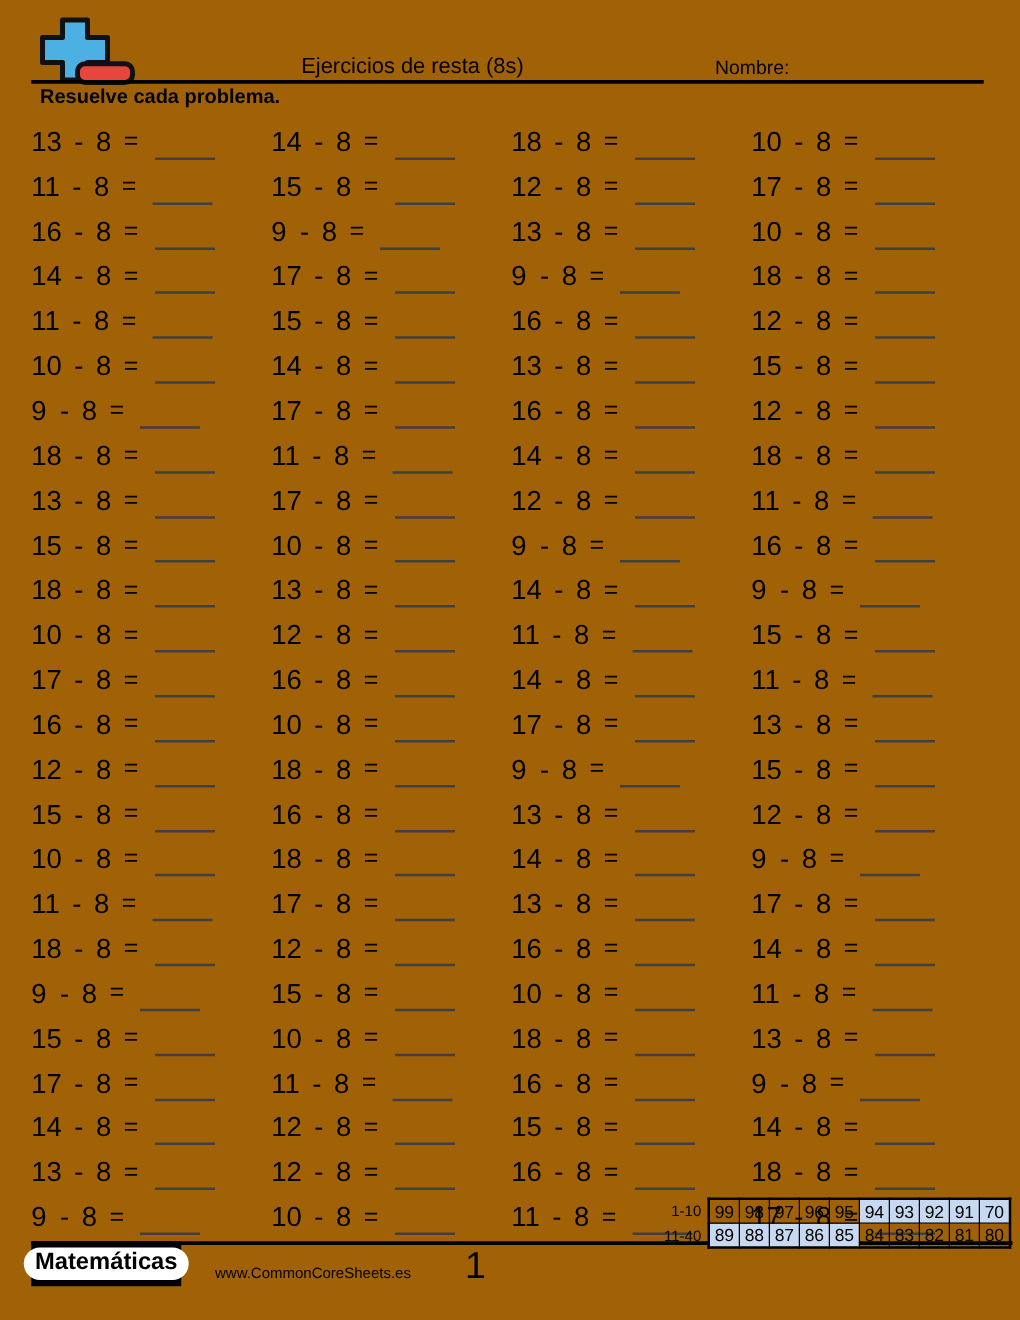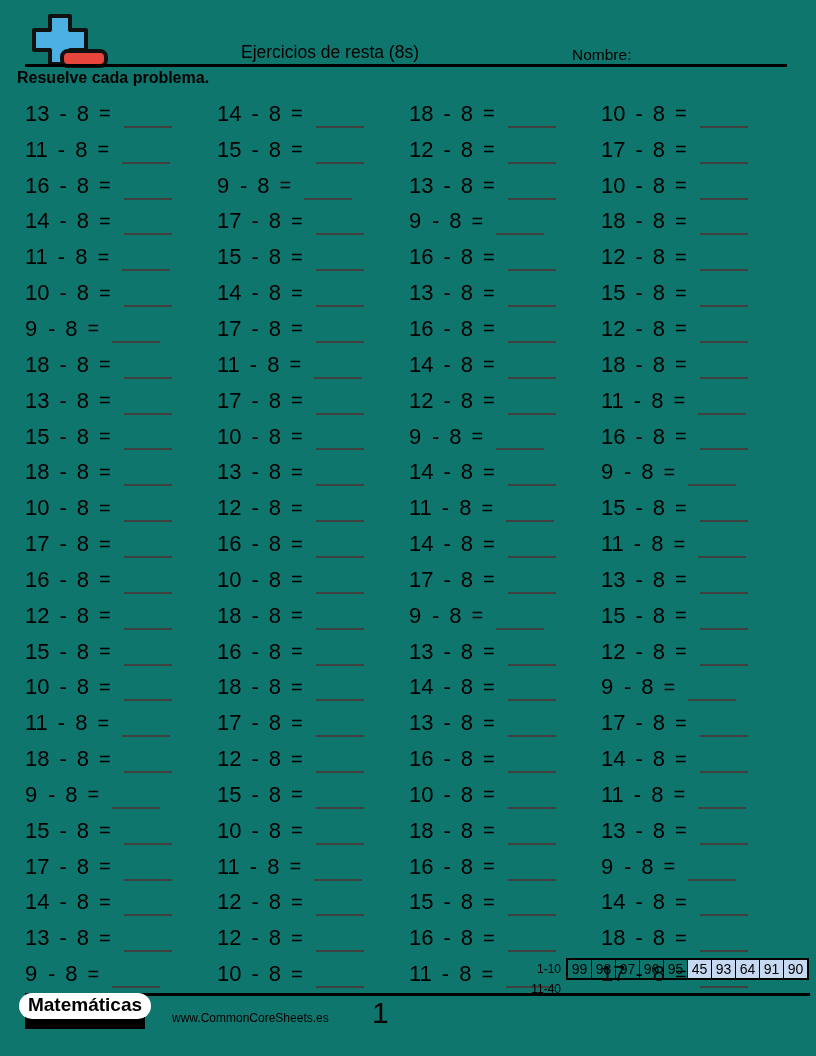--- a/index.html
+++ b/index.html
@@ -1,40 +1,40 @@
 <!DOCTYPE html>
 <html style="--hl: #c6d9f0;"><head>
 <meta charset="utf-8">
 <style>
   html,body{margin:0;padding:0;background:#fff;}
   .page{
-    position:relative;width:816px;height:1056px;background:#0f766e;overflow:hidden;
+    position:relative;width:816px;height:1056px;background:#a16207;overflow:hidden;
     font-family:"Liberation Sans", sans-serif;color:#000;
   }
   
   .logo{position:absolute;left:28px;top:13px;width:82px;height:56px;}
   .page-title{position:absolute;left:140px;top:42px;width:380px;text-align:center;
     font-size:17.5px;}
   .name-label{position:absolute;left:572px;top:46px;font-size:15.5px;}
   .header-rule{position:absolute;left:25px;top:64px;width:762px;height:3px;background:#000;}
   .name-blank{position:absolute;left:616px;top:44px;width:171px;height:21px;}
-  .instruction{position:absolute;left:17px;top:69px;font-size:16px;font-weight:bold;}
+  .instruction{position:absolute;left:32px;top:69px;font-size:16px;font-weight:bold;}
   
   .problems-grid{position:absolute;left:25px;top:96px;display:flex;}
   .col{width:192px;}
   .problem{height:35.85px;display:flex;align-items:center;font-size:22px;}
   .problem .minuend{min-width:13px;}
   .problem .op{margin:0 10px;}
   .problem .eq{margin-left:10px;font-size:20px;}
   .problem .blank{display:inline-block;width:48px;height:1px;
     border-bottom:2px solid #404040;align-self:flex-end;margin-bottom:4px;margin-left:13px;}
   
   .footer-rule{position:absolute;left:25px;top:993px;width:785px;height:2.5px;background:#000;}
   .badge-box{position:absolute;left:25px;top:993px;width:120px;height:36px;background:#000;
-    display:flex;align-items:flex-start;justify-content:center;}
+    display:flex;align-items:center;justify-content:center;}
   .badge-pill{background:#fff;border-radius:15px;padding:2px 9px 3px 9px;
     font-weight:bold;font-size:19px;line-height:1.1;white-space:nowrap;}
   .website{position:absolute;left:172px;top:1011px;font-size:12px;}
   .page-number{position:absolute;left:372px;top:996px;font-size:30px;}
   
   .score-area{position:absolute;left:527px;top:958px;display:flex;align-items:flex-start;}
   .score-labels{width:34px;text-align:right;padding-right:5px;padding-top:1px;}
   .score-label{height:20px;line-height:20px;font-size:12px;}
   table.score{border-collapse:collapse;border:2px solid #000;}
   table.score td{width:23px;height:18px;border:1px solid #000;text-align:center;
@@ -877,23 +877,35 @@
         <div class="score-label">11-40</div>
       </div>
     <table class="score">
         <tbody>
           <tr>
             <td>99</td>
             <td>98</td>
             <td>97</td>
             <td>96</td>
             <td>95</td>
-            <td class="hl">45</td>
+            <td class="hl">94</td>
             <td class="hl">93</td>
-            <td class="hl">64</td>
+            <td class="hl">92</td>
             <td class="hl">91</td>
-            <td class="hl">90</td>
+            <td class="hl">70</td>
+          </tr>
+          <tr>
+            <td class="hl">89</td>
+            <td class="hl">88</td>
+            <td class="hl">87</td>
+            <td class="hl">86</td>
+            <td class="hl">85</td>
+            <td>84</td>
+            <td>83</td>
+            <td>82</td>
+            <td>81</td>
+            <td>80</td>
           </tr>
         </tbody>
       </table>
   </div>
 
 </div>
 
 </body></html>

